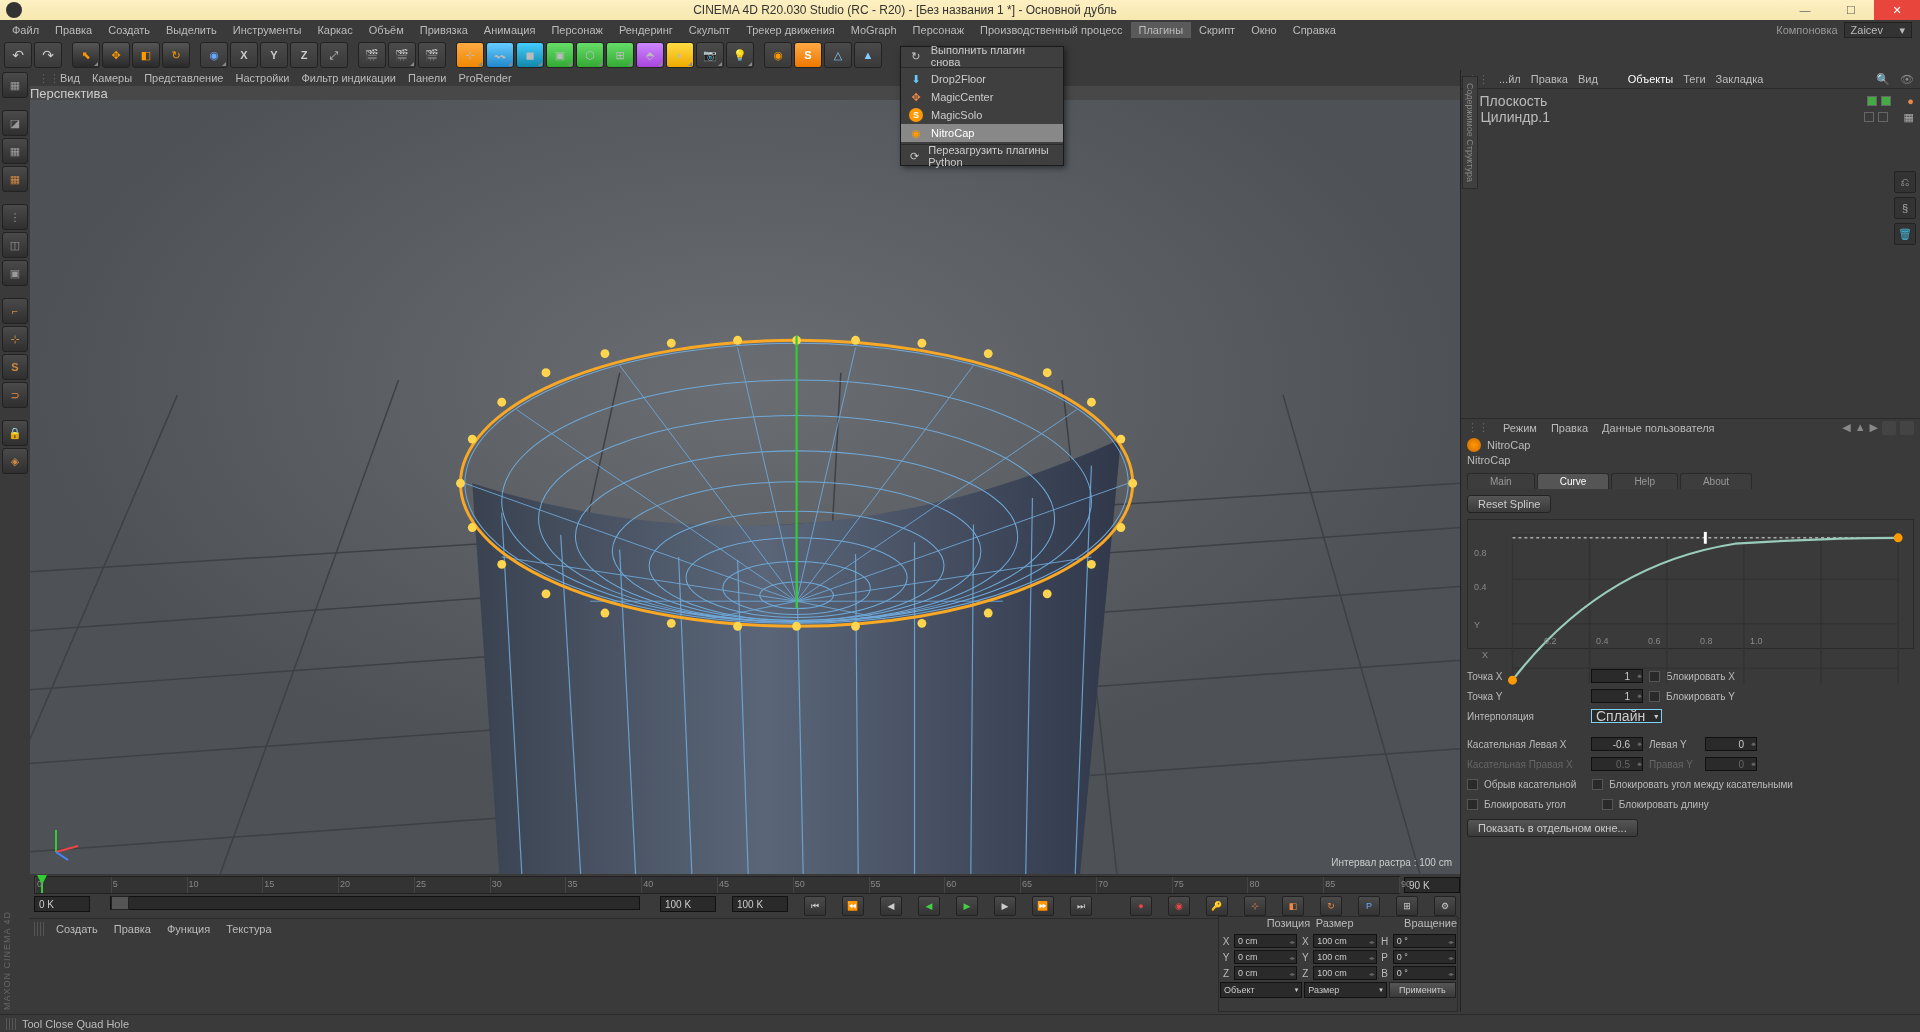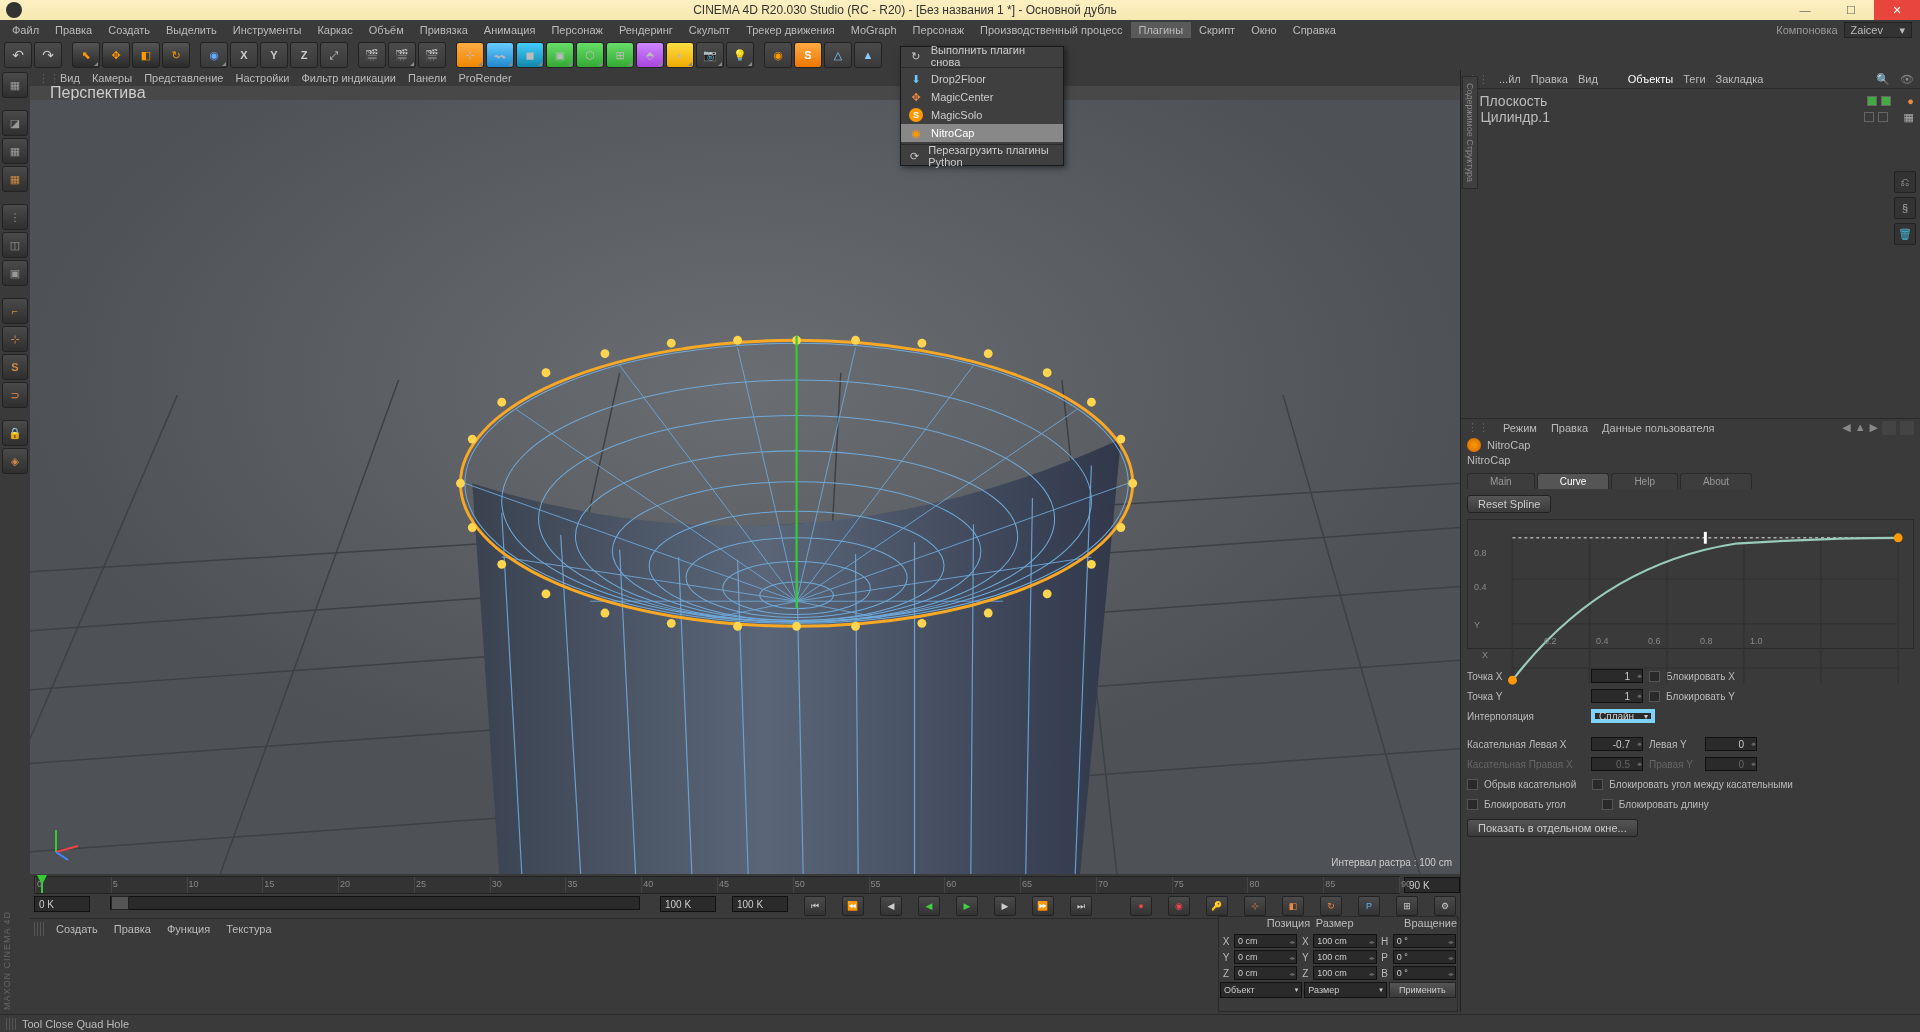--- a/index.html
+++ b/index.html
@@ -22,21 +22,21 @@
 .tb-btn.orange { background:linear-gradient(#555,#2a2a2a); }
 .tb-btn .corner { position:absolute; right:1px; bottom:1px; width:0; height:0; border-right:4px solid #888; border-top:4px solid transparent; }
 .sep { width:6px; }
 .main { display:flex; height:calc(100% - 90px); }
 .left-tools { width:30px; background:#3a3a3a; display:flex; flex-direction:column; padding-top:2px; gap:2px; }
 .lt-btn { width:26px; height:26px; margin:0 2px; background:linear-gradient(#4a4a4a,#2f2f2f); border:1px solid #222; border-radius:3px; display:flex; align-items:center; justify-content:center; }
 .lt-sep { height:8px; }
 .viewport-wrap { flex:1; display:flex; flex-direction:column; min-width:0; }
 .vp-menubar { height:16px; background:#3a3a3a; display:flex; align-items:center; padding:0 8px; gap:12px; font-size:11px; }
 .vp-menubar .vtab { color:#bbb; }
-.vp-title { height:14px; background:#484848; padding:0 20px; font-size:16px; color:#ccc; display:flex; align-items:center; }
+.vp-title { height:14px; background:#484848; padding:0 0; font-size:13px; color:#ccc; display:flex; align-items:center; }
 .vp-canvas { flex:1; background:#5a5e63; position:relative; overflow:hidden; }
 .grid-floor { position:absolute; inset:0; }
 .axis-gizmo { position:absolute; left:16px; bottom:12px; width:40px; height:40px; }
 .raster-hint { position:absolute; right:8px; bottom:6px; color:#ccc; font-size:10px; }
 .timeline { height:22px; background:#3a3a3a; display:flex; align-items:center; position:relative; }
 .tl-scale { flex:1; height:18px; background:#333; position:relative; margin:0 4px; border:1px solid #222; }
 .tl-scale .tick { position:absolute; top:0; bottom:0; width:1px; background:#444; }
 .tl-scale .ticklbl { position:absolute; top:2px; font-size:9px; color:#888; }
 .tl-field { width:56px; height:16px; background:#2a2a2a; border:1px solid #111; color:#ccc; font-size:10px; display:flex; align-items:center; padding:0 4px; }
 .tl-marker { position:absolute; left:6px; top:0; bottom:0; width:2px; background:#3c3; }
@@ -68,21 +68,21 @@
 .curve-box { margin-top:6px; height:130px; background:#3a3a3a; border:1px solid #2a2a2a; position:relative; }
 .curve-box .lbl { position:absolute; font-size:9px; color:#888; }
 .curve-line { position:absolute; inset:0; }
 .param-row { display:flex; align-items:center; height:18px; gap:6px; margin-top:2px; }
 .param-row .plabel { width:118px; color:#bbb; font-size:10px; }
 .param-row .plabel.dim { color:#666; }
 .num-field { width:52px; height:14px; background:#2a2a2a; border:1px solid #111; color:#ccc; font-size:10px; display:flex; align-items:center; justify-content:flex-end; padding:0 12px 0 4px; position:relative; }
 .num-field.dim { color:#666; }
 .num-field:after { content:"◂▸"; position:absolute; right:2px; font-size:7px; color:#666; letter-spacing:-2px; }
 .chk { width:11px; height:11px; border:1px solid #555; background:#2a2a2a; }
-.dd-field { height:14px; background:#2a2a2a; border:4px solid #7dd3fc; color:#ccc; font-size:10px; display:flex; align-items:center; padding:0 16px 0 4px; position:relative; min-width:64px; }
+.dd-field { height:14px; background:#2a2a2a; border:1px solid #7dd3fc; color:#ccc; font-size:14px; display:flex; align-items:center; padding:0 16px 0 4px; position:relative; min-width:64px; }
 .dd-field:after { content:"▾"; position:absolute; right:3px; font-size:8px; }
 .bottom-strip { height:20px; background:#3a3a3a; display:flex; align-items:center; border-top:1px solid #2a2a2a; }
 .bottom-strip .grip { width:10px; height:14px; background:repeating-linear-gradient(90deg,#555,#555 1px,transparent 1px,transparent 3px); margin:0 4px; }
 .bottom-strip .btab { padding:2px 8px; color:#bbb; }
 .coord-panel { position:absolute; right:462px; bottom:20px; width:240px; height:96px; background:#3a3a3a; border:1px solid #2a2a2a; }
 .coord-head { height:16px; display:flex; font-size:10px; color:#bbb; }
 .coord-head div { flex:1; text-align:center; }
 .coord-row { display:flex; height:16px; align-items:center; }
 .coord-row .cl { width:14px; text-align:center; color:#bbb; font-size:10px; }
 .coord-row .cf { flex:1; height:14px; background:#2a2a2a; border:1px solid #111; font-size:9px; color:#ccc; display:flex; align-items:center; padding:0 10px 0 3px; position:relative; margin:0 1px; }
@@ -609,21 +609,21 @@
         <span class="chk"></span>
         <span style="color:#bbb;font-size:10px">Блокировать Y</span>
       </div>
       <div class="param-row">
         <span class="plabel">Интерполяция</span>
         <span class="dd-field">Сплайн</span>
       </div>
       <div style="height:8px"></div>
       <div class="param-row">
         <span class="plabel">Касательная Левая X</span>
-        <span class="num-field">-0.7</span>
+        <span class="num-field">-0.6</span>
         <span class="plabel" style="width:50px">Левая Y</span>
         <span class="num-field">0</span>
       </div>
       <div class="param-row">
         <span class="plabel dim">Касательная Правая X</span>
         <span class="num-field dim">0.5</span>
         <span class="plabel dim" style="width:50px">Правая Y</span>
         <span class="num-field dim">0</span>
       </div>
       <div class="param-row">

